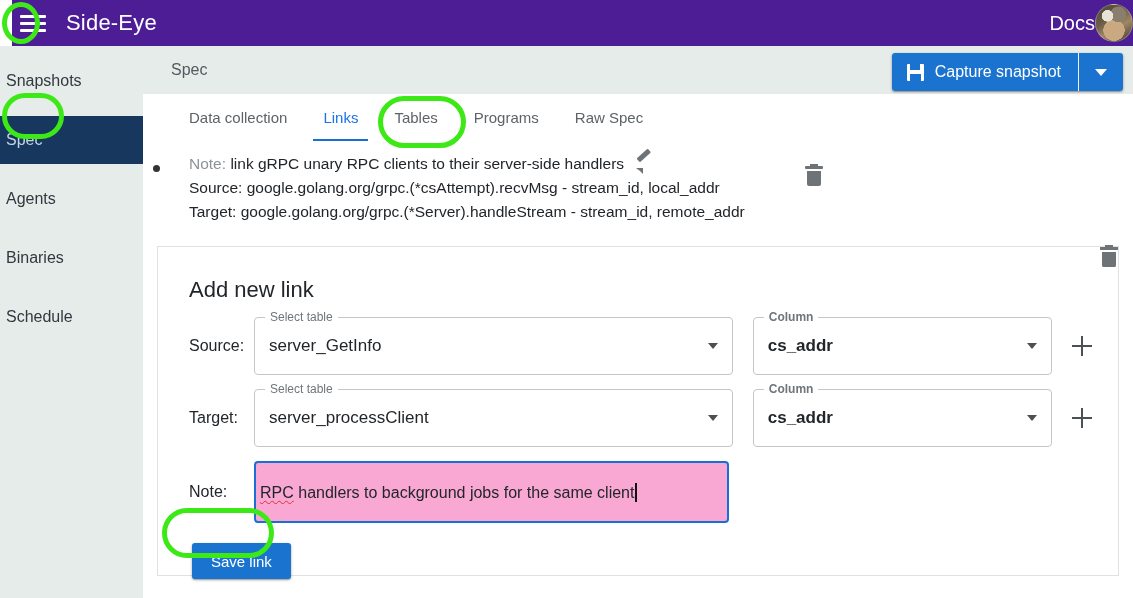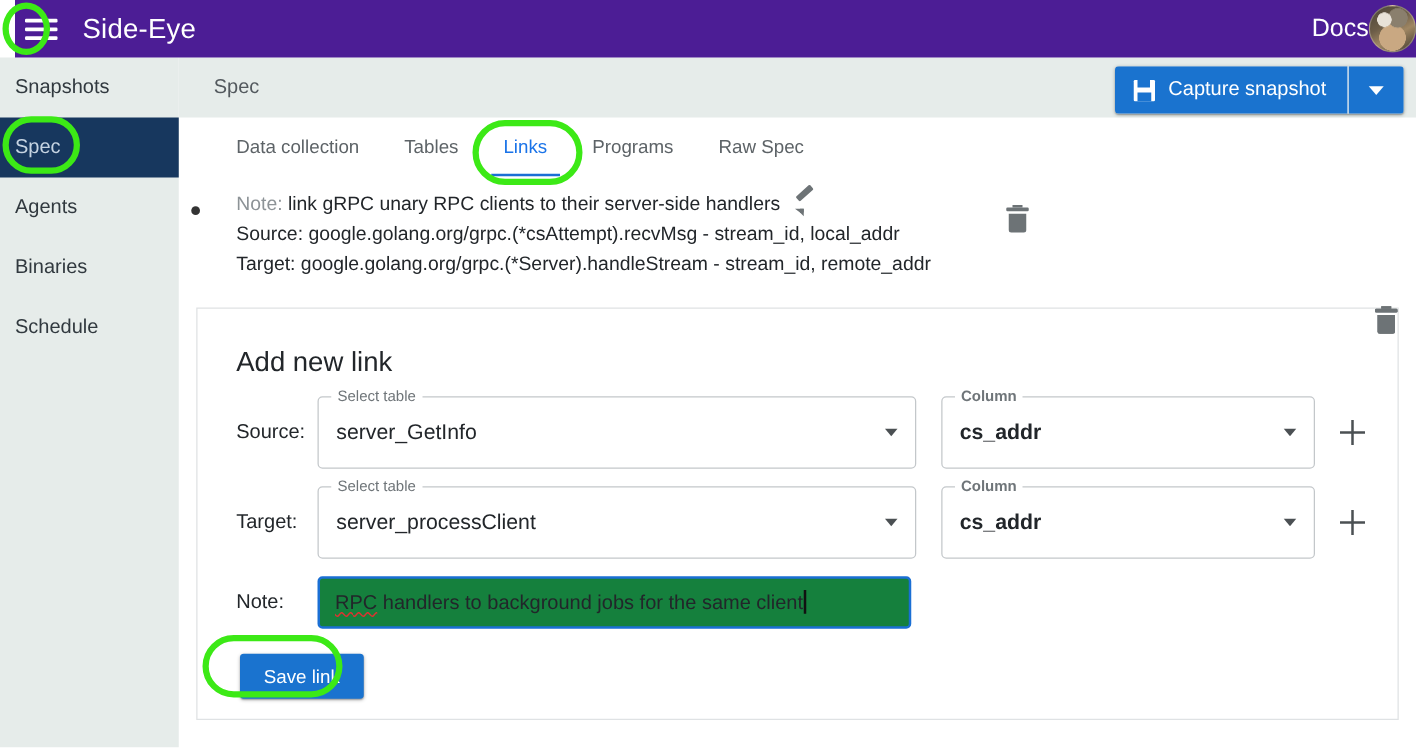--- a/index.html
+++ b/index.html
@@ -55,22 +55,23 @@
 
   
   .sidebar {
     position: absolute; top: 46px; left: 0;
     width: 143px; height: 552px;
     background: #e6ecea;
     z-index: 20;
   }
   .side-item {
     height: 48px; display: flex; align-items: center;
-    padding-left: 12px; font-size: 16px; color: #31393f;
+    padding-left: 6px; font-size: 16px; color: #31393f;
     cursor: pointer;
+    margin-top: 11px;
   }
   .side-item.active {
     background: #17375e; color: #c6d4e2;
   }
 
   
   .content {
     position: absolute; top: 46px; left: 143px;
     width: 990px; height: 552px; background: #ffffff;
   }
@@ -237,26 +238,26 @@
     width: 20px; height: 20px; position: relative; cursor: pointer;
   }
   .plus::before, .plus::after {
     content: ""; position: absolute; background: #4b5053;
   }
   .plus::before { left: 0; top: 8.5px; width: 20px; height: 2.4px; }
   .plus::after  { top: 0; left: 8.5px; height: 20px; width: 2.4px; }
 
   .note-row { display: flex; align-items: center; margin-top: 14px; }
   .note-input {
-    width: 475px; height: 42px;
+    width: 475px; height: 62px;
     border: 2px solid #1a6fd4; border-radius: 4px;
-    padding: 0 12px; font-size: 16px; color: #22262a;
+    padding: 0 4px; font-size: 16px; color: #22262a;
     font-family: "Liberation Sans", sans-serif;
     display: flex; align-items: center;
-    background: #15803d;
+    background: #f9a8d4;
     position: relative;
     outline: none;
   }
   .misspell {
     text-decoration-line: underline;
     text-decoration-style: wavy;
     text-decoration-color: #e03030;
     text-decoration-thickness: 1.2px;
     text-underline-offset: 2px;
   }
@@ -325,22 +326,22 @@
         </button>
         <div class="capture-split"></div>
         <button class="capture-caret">
           <span class="caret-dn"></span>
         </button>
       </div>
     </div>
 
     <div class="tabs">
       <div class="tab">Data collection</div>
+      <div class="tab active">Links</div>
       <div class="tab">Tables</div>
-      <div class="tab active">Links</div>
       <div class="tab">Programs</div>
       <div class="tab">Raw Spec</div>
     </div>
 
     <div class="linklist">
       <div class="link-row">
         <div class="bullet"></div>
         <div class="link-text">
           <div>
             <span class="note-label">Note:</span>

